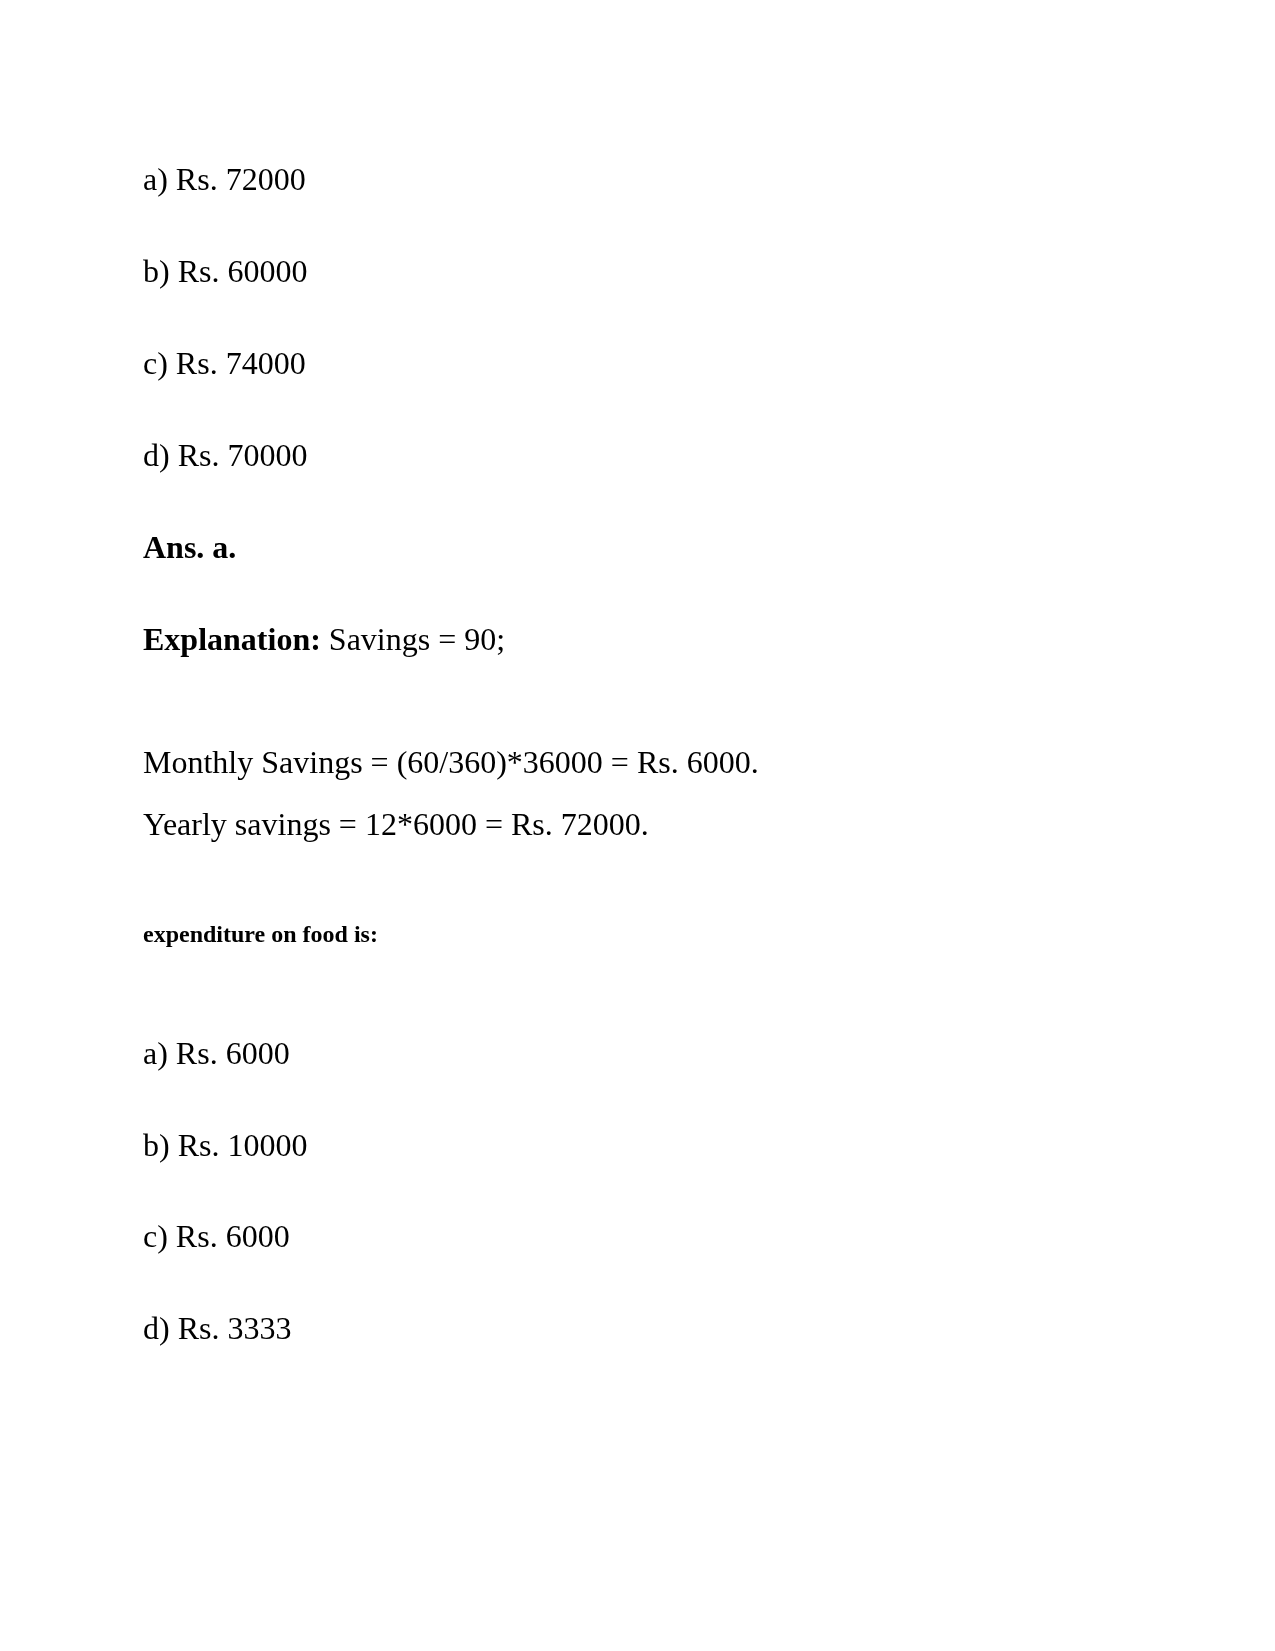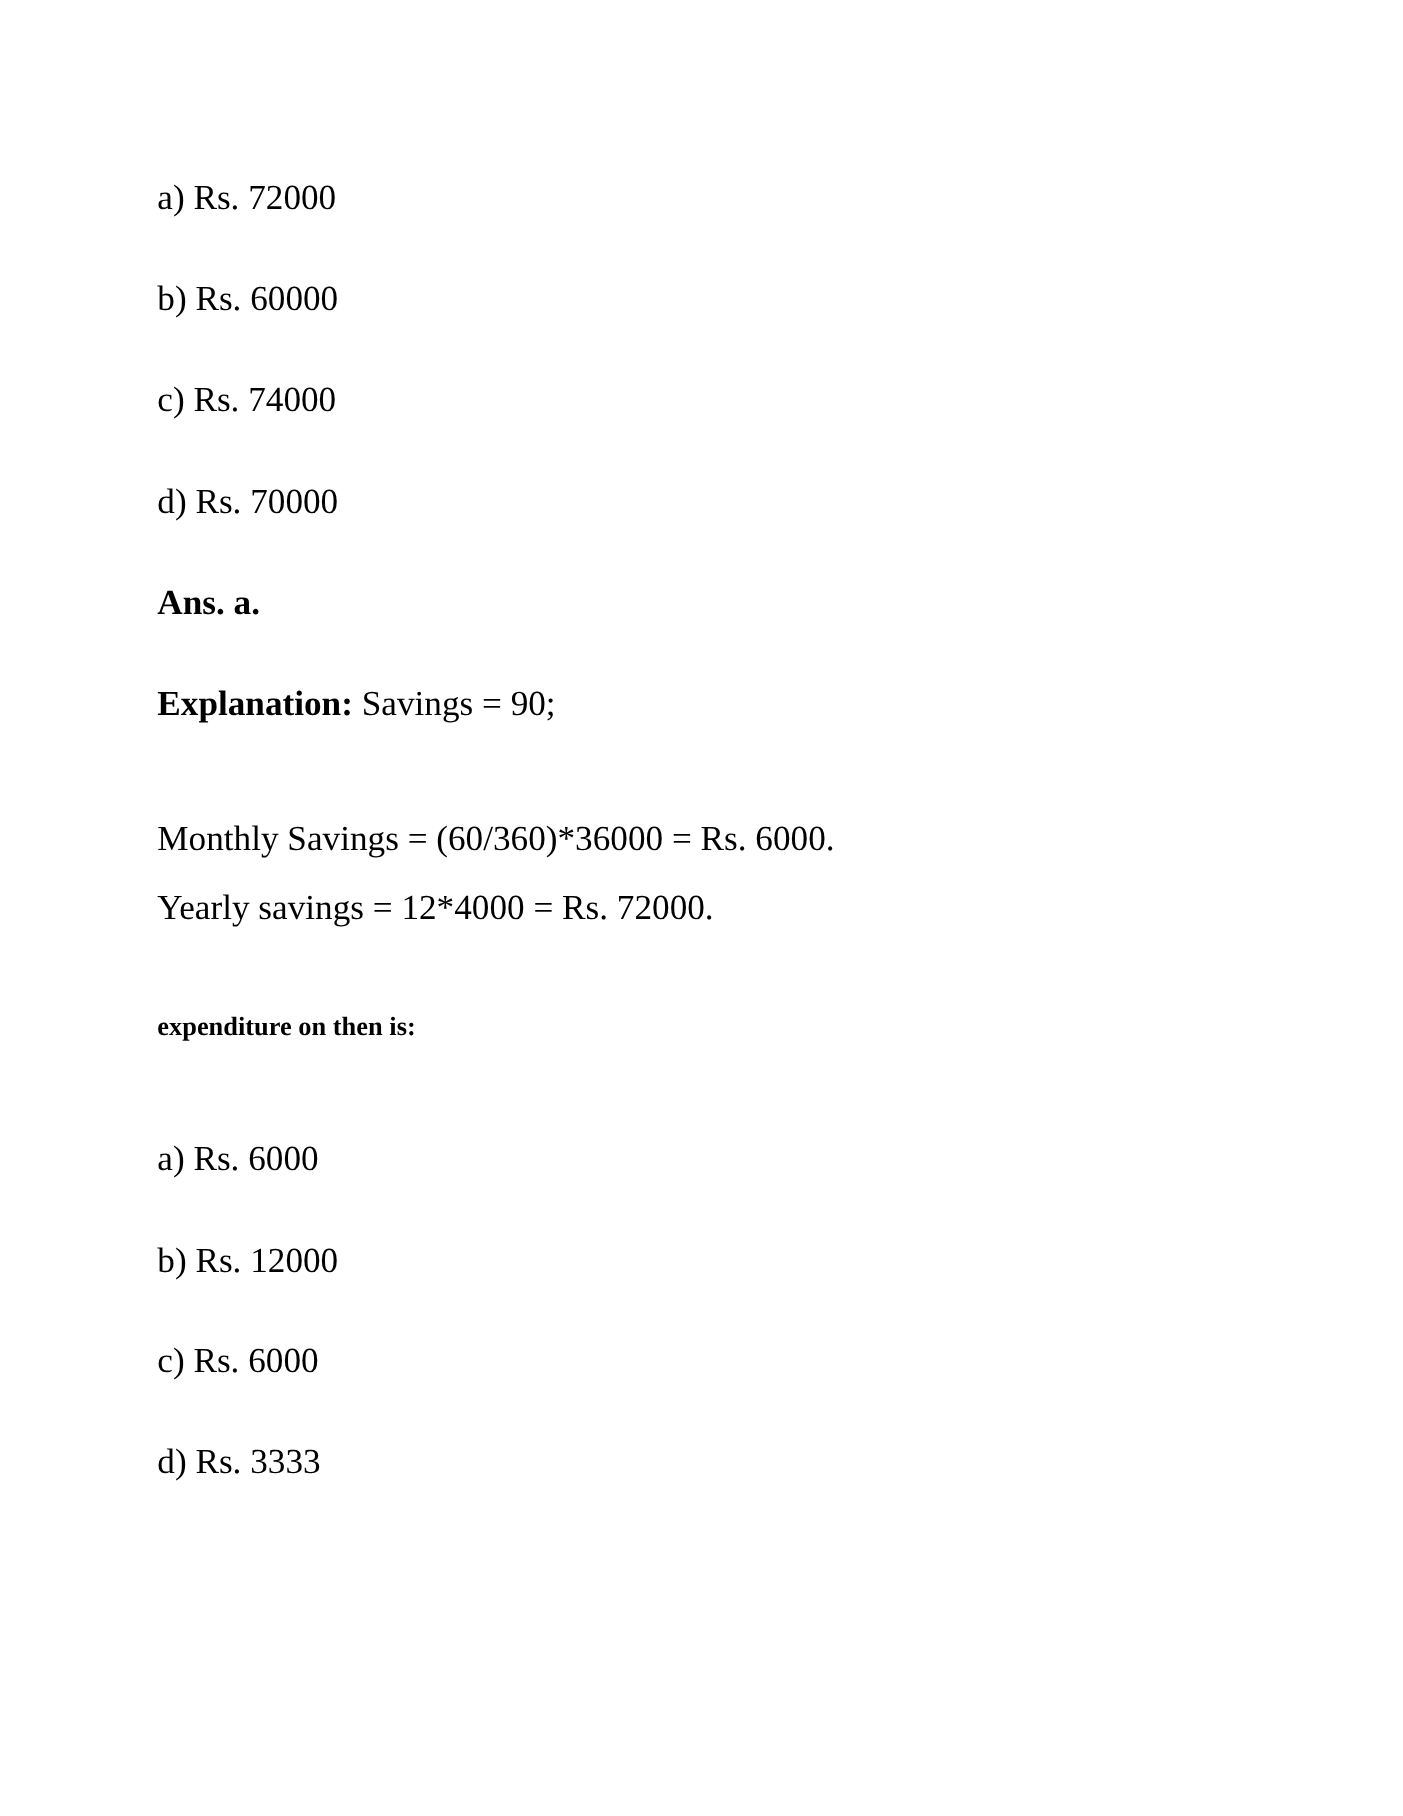--- a/index.html
+++ b/index.html
@@ -17,23 +17,23 @@
 <div>
   <div class="line" style="top:165px">a) Rs. 72000</div>
   <div class="line" style="top:257px">b) Rs. 60000</div>
   <div class="line" style="top:349px">c) Rs. 74000</div>
   <div class="line" style="top:441px">d) Rs. 70000</div>
 
   <div class="line bold" style="top:533px">Ans. a.</div>
 
   <div class="line" style="top:625px"><span class="bold">Explanation:</span><span> Savings = 90;</span></div>
   <div class="line" style="top:748px">Monthly Savings = (60/360)*36000 = Rs. 6000.</div>
-  <div class="line" style="top:810px">Yearly savings = 12*4000 = Rs. 72000.</div>
+  <div class="line" style="top:810px">Yearly savings = 12*6000 = Rs. 72000.</div>
 
   <div class="q" style="top:901px">
-    <span class="row2">expenditure on then is:</span>
+    <span class="row2">expenditure on food is:</span>
   </div>
 
   <div class="line" style="top:1039px">a) Rs. 6000</div>
-  <div class="line" style="top:1131px">b) Rs. 12000</div>
+  <div class="line" style="top:1131px">b) Rs. 10000</div>
   <div class="line" style="top:1222px">c) Rs. 6000</div>
   <div class="line" style="top:1314px">d) Rs. 3333</div>
 </div>
 
 </body></html>

